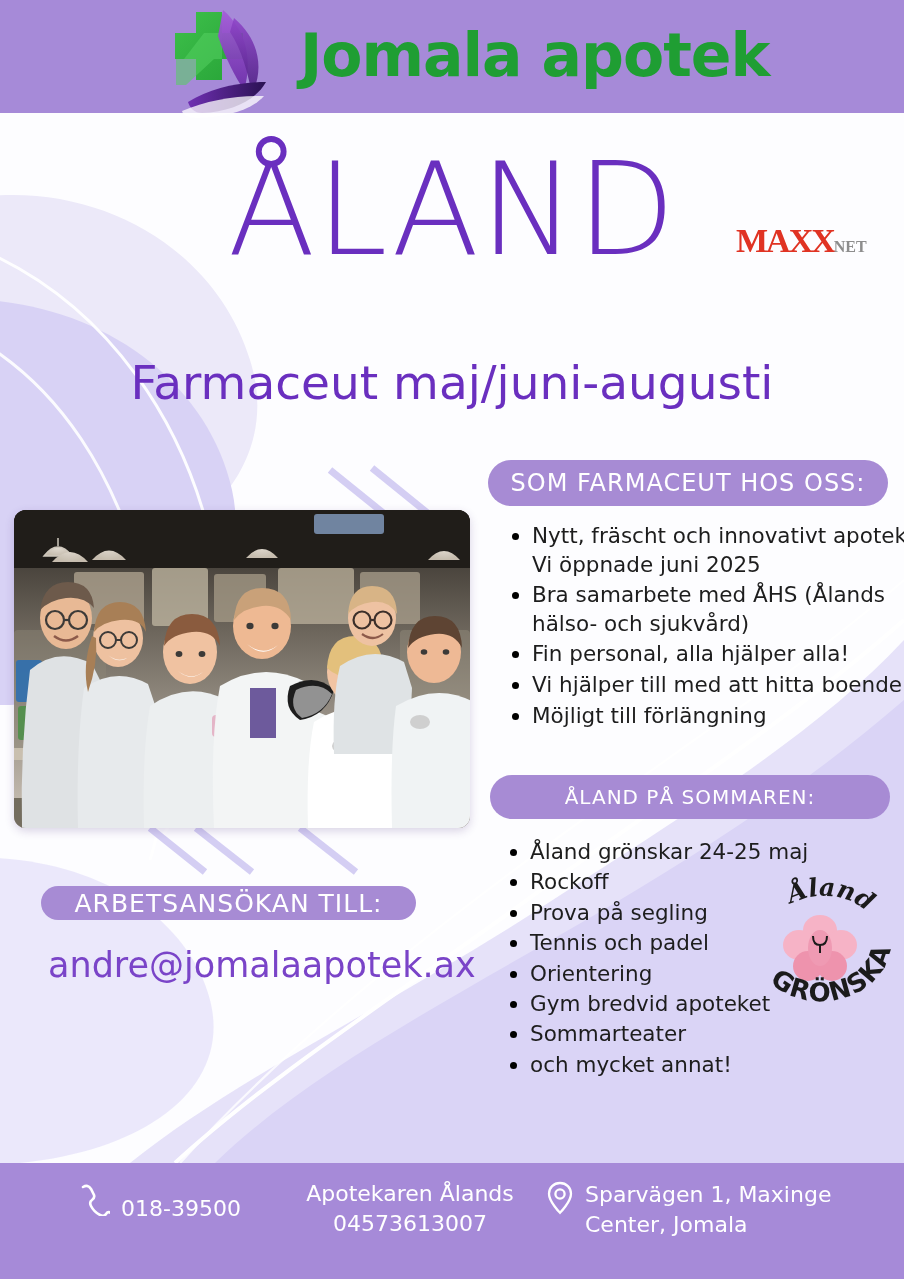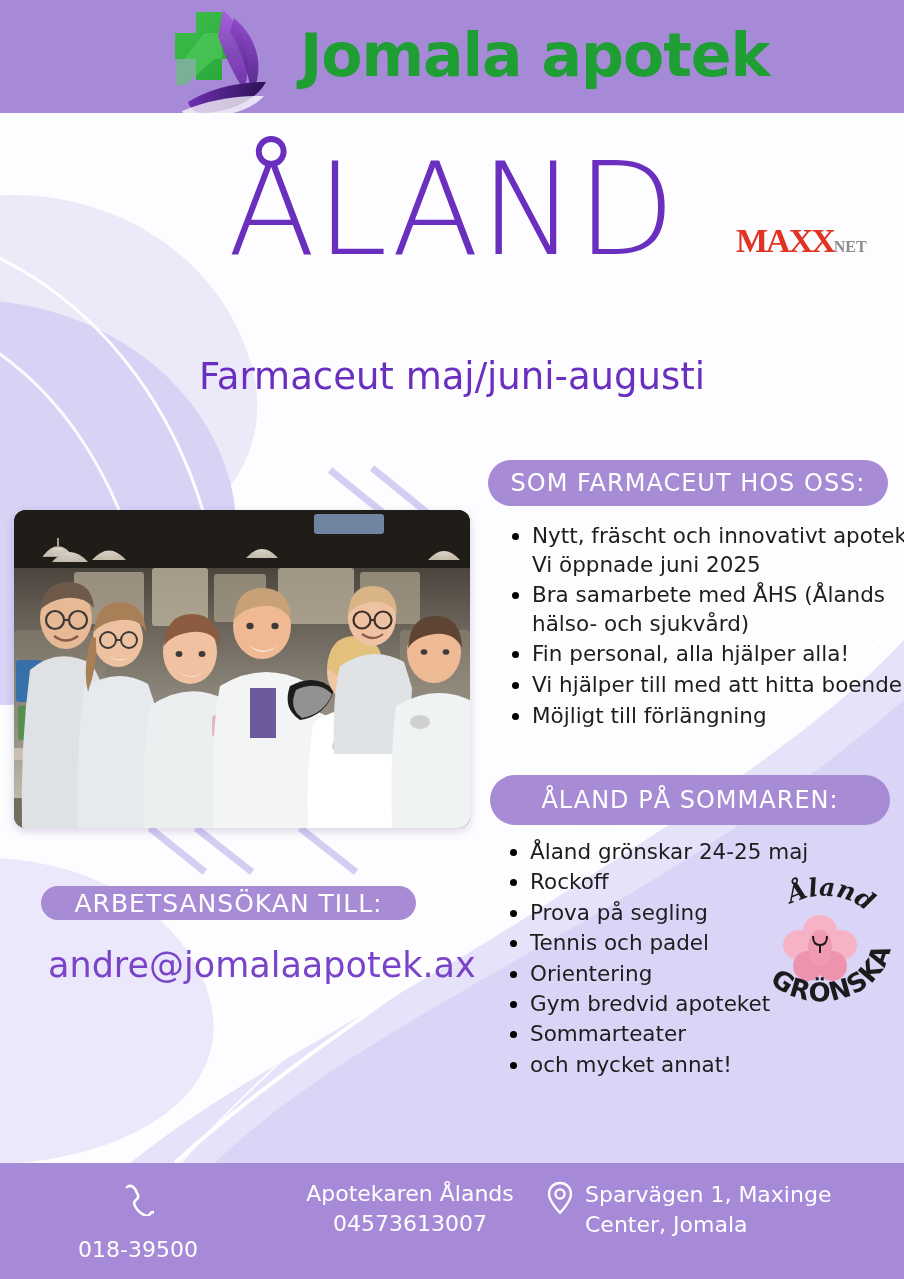--- a/index.html
+++ b/index.html
@@ -45,21 +45,21 @@
     line-height:0.93;
   }
   .headline .l1{display:block;font-size:86px;letter-spacing:1px;}
   .headline .l2{display:block;font-size:128px;letter-spacing:1px;}
 
   .subhead{
     position:absolute;left:0;top:355px;width:904px;
     text-align:center;
     color:#6a2fbf;
     font-family:"DejaVu Sans", sans-serif;
-    font-size:37px;font-weight:400;
+    font-size:47px;font-weight:400;
     white-space:nowrap;
   }
 
   .maxxnet{
     position:absolute;left:690px;top:222px;
     font-family:Liberation Serif, serif;
     font-weight:bold;
     white-space:nowrap;
     margin-left:46px;
   }
@@ -80,21 +80,21 @@
     position:absolute;
     background:#a78bd4;
     color:#ffffff;
     border-radius:40px;
     font-family:"DejaVu Sans", sans-serif;
     display:flex;align-items:center;justify-content:center;
     letter-spacing:1px;
     white-space:nowrap;
   }
   #pill-farmaceut{left:488px;top:460px;width:400px;height:46px;font-size:24px;}
-  #pill-sommaren{left:490px;top:775px;width:400px;height:50px;font-size:24px;}
+  #pill-sommaren{left:490px;top:775px;width:400px;height:44px;font-size:20px;}
   #pill-ansokan{left:41px;top:886px;width:375px;height:34px;font-size:25px;}
 
   
   .blist{
     position:absolute;
     margin:0;padding:0 0 0 44px;
     list-style:disc;
     color:#1d1d1d;
     font-family:"DejaVu Sans", sans-serif;
   }
@@ -114,21 +114,21 @@
   
   .gronskar{position:absolute;left:748px;top:872px;width:145px;height:155px;}
 
   
   .footer{
     position:absolute;left:0;top:1163px;width:904px;height:116px;
     background:#a68ad8;
   }
   .fcol{position:absolute;color:#ffffff;font-family:"DejaVu Sans", sans-serif;
         font-size:22px;line-height:1.35;}
-  #foot-phone{left:78px;top:1182px;display:flex;align-items:center;gap:11px;flex-direction:column;}
+  #foot-phone{left:78px;top:1182px;display:flex;align-items:flex-end;gap:11px;}
   #foot-person{left:300px;top:1179px;text-align:center;width:220px;}
   #foot-addr{left:545px;top:1180px;display:flex;align-items:flex-start;gap:10px;}
   #foot-addr .atext{width:270px;}
   .ficon{flex:0 0 auto;}
 </style>
 </head>
 <body>
 
 <div id="poster">
 

